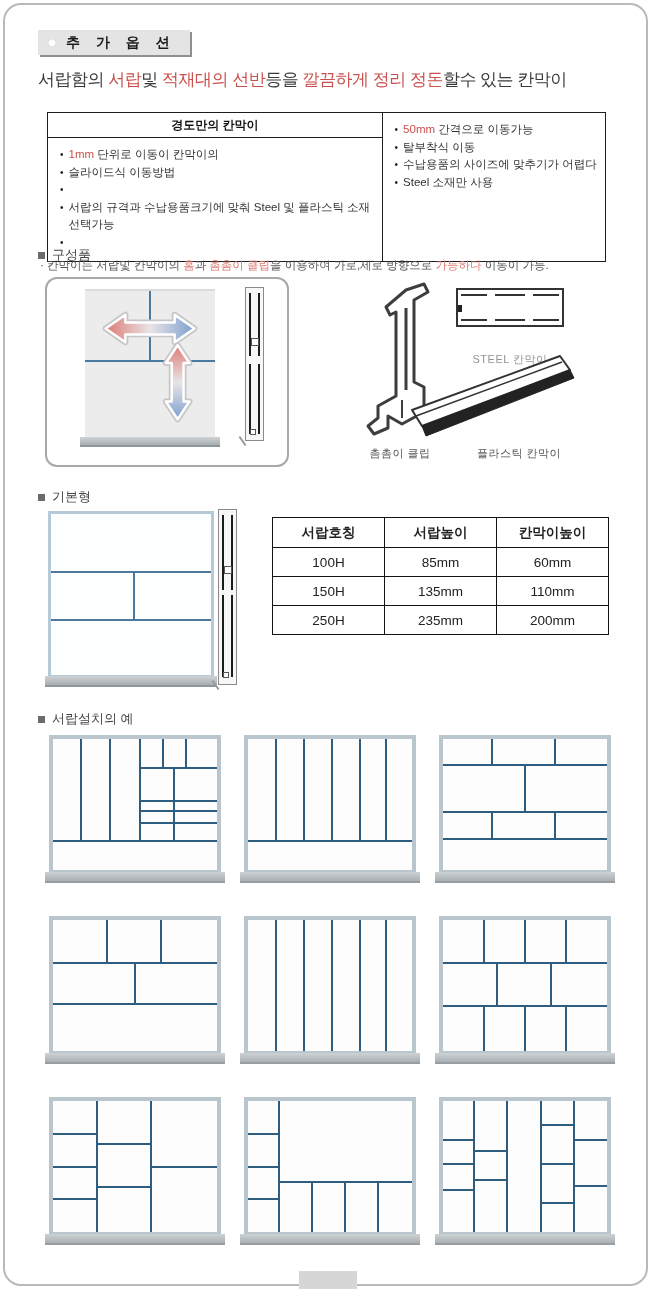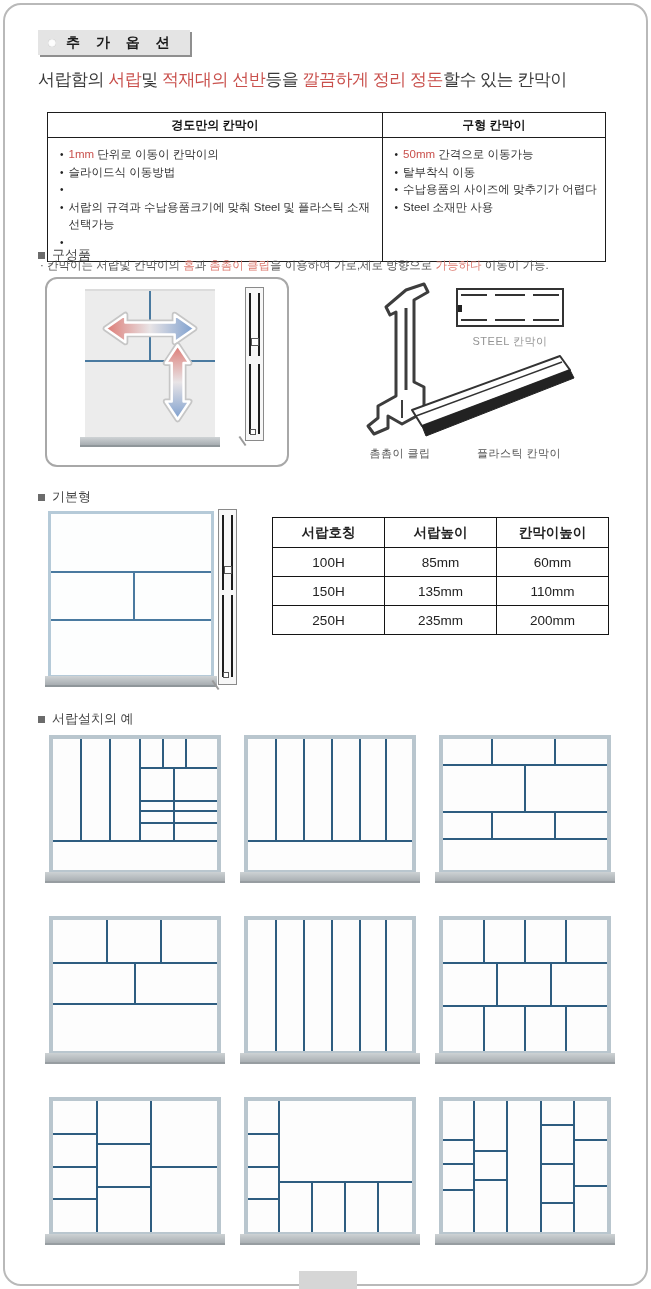--- a/index.html
+++ b/index.html
@@ -45,21 +45,21 @@
   
   .strip{position:relative;width:17px;background:#f7f7f7;border:1px solid #8a8a8a;}
   .sl{position:absolute;width:2px;background:#1c1c1c;}
   .sqr{position:absolute;left:50%;transform:translateX(-50%);width:6px;height:6px;border:1px solid #555;background:#fff;}
   .sqr2{position:absolute;left:4px;width:4px;height:4px;border:1px solid #555;background:#fff;}
   .strip-tick{position:absolute;left:-9px;bottom:-2px;width:11px;height:2px;background:#9a9a9a;transform:rotate(55deg);}
   .panel-strip{position:absolute;left:198px;top:8px;height:152px;}
 
   .illu-group{position:absolute;left:345px;top:280px;width:275px;height:185px;}
   .illu-label{position:absolute;font-size:11px;color:#555;text-align:center;letter-spacing:0.5px;}
-  .illu-label.gray{color:#949494;}
+  .illu-label.gray{color:#949494;margin-top:18px;}
   .abs{position:absolute;}
 
   
   .basic-drawer{position:absolute;left:45px;top:511px;width:172px;height:176px;}
   .basic-frame{position:absolute;left:3px;right:3px;top:0;bottom:9px;border:3px solid #b5cad8;background:#fdfefe;}
   .basic-rail{position:absolute;left:0;right:0;bottom:0;height:9px;background:linear-gradient(#cfd3d5,#a7adb1);border-bottom:2px solid #8f969a;}
   .basic-strip{position:absolute;left:218px;top:509px;height:174px;}
 
   .size-table{position:absolute;left:272px;top:517px;border-collapse:collapse;background:#fff;}
   .size-table th,.size-table td{border:1.5px solid #141414;width:109px;text-align:center;font-size:13.5px;color:#222;height:26px;}
@@ -103,21 +103,20 @@
         <div class="bullet-row">
           <span class="bullet">•</span>
           <span><span>서랍의 규격과 수납용품크기에 맞춰 Steel 및 플라스틱 소재 선택가능</span></span>
         </div>
         <div class="bullet-row">
           <span class="bullet">•</span>
         </div>
       </div>
   </div>
   <div class="cmp-col cmp-col-right">
-    <div class="cmp-header">구형 칸막이</div>
     <div class="cmp-body">
         <div class="bullet-row">
           <span class="bullet">•</span>
           <span><span class="red">50mm</span><span> 간격으로 이동가능</span></span>
         </div>
         <div class="bullet-row">
           <span class="bullet">•</span>
           <span><span>탈부착식 이동</span></span>
         </div>
         <div class="bullet-row">

